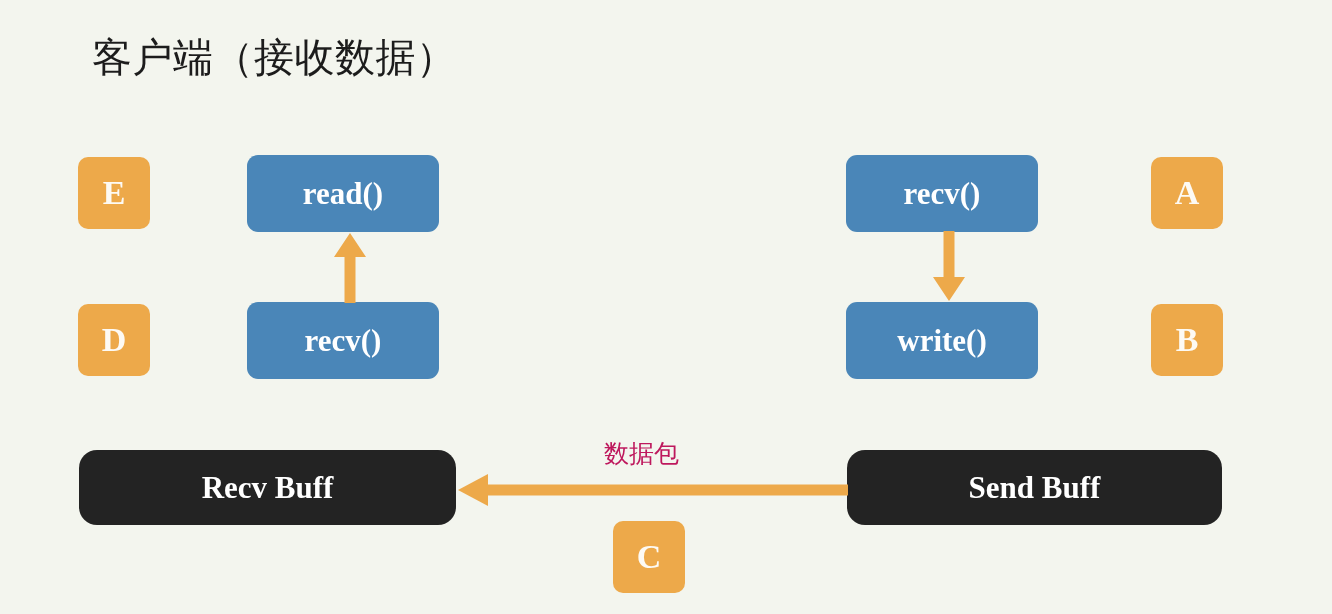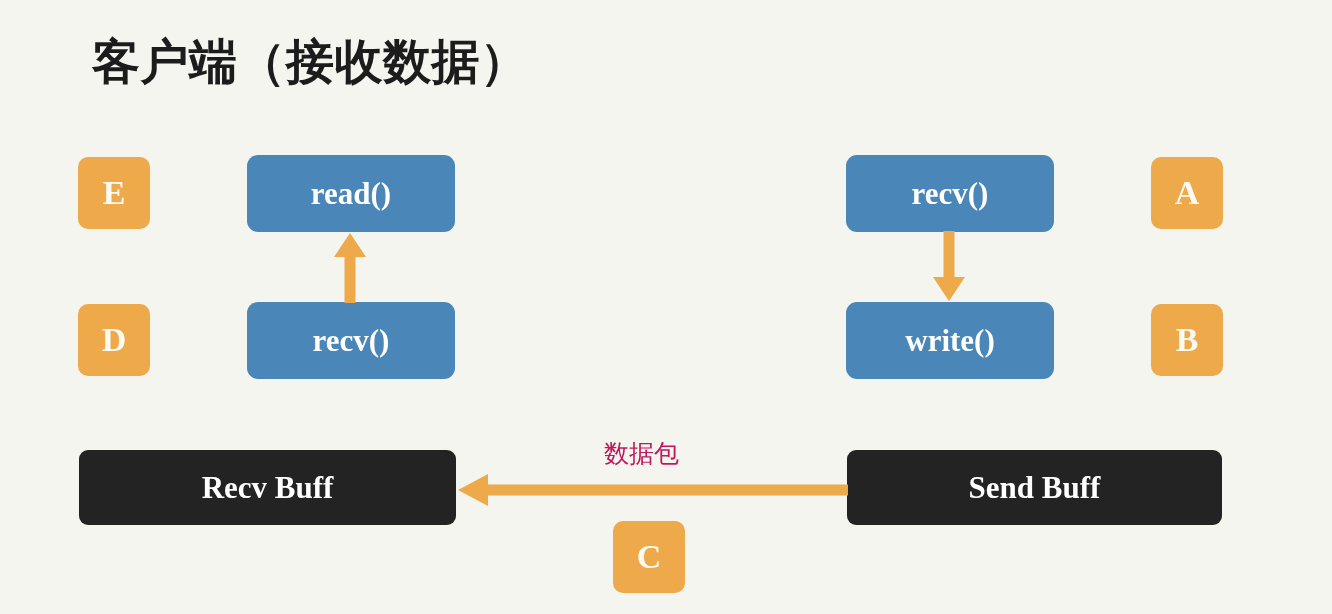--- a/index.html
+++ b/index.html
@@ -18,22 +18,22 @@
     position: relative;
     width: 1332px;
     height: 614px;
     background: #f3f5ee;
   }
 
   
   .title {
     position: absolute;
     font-family: "DejaVu Sans", sans-serif;
-    font-size: 48px;
-    font-weight: 700;
+    font-size: 40px;
+    font-weight: 400;
     color: #1c1c1c;
     letter-spacing: 0.5px;
     white-space: nowrap;
   }
   #title-client { left: 92px;  top: 30px; }
   #title-server { left: 846px; top: 30px; }
 
   
   .badge {
     position: absolute;
@@ -52,21 +52,21 @@
   }
   #badge-e { left: 78px;   top: 157px; }
   #badge-d { left: 78px;   top: 304px; }
   #badge-a { left: 1151px; top: 157px; }
   #badge-b { left: 1151px; top: 304px; }
   #badge-c { left: 613px;  top: 521px; }
 
   
   .fnbox {
     position: absolute;
-    width: 208px;
+    width: 192px;
     height: 77px;
     background: #4a86b8;
     border-radius: 11px;
     color: #ffffff;
     font-family: "Liberation Serif", serif;
     font-weight: 700;
     font-size: 31px;
     display: flex;
     align-items: center;
     justify-content: center;
@@ -75,21 +75,21 @@
   #fn-read  { left: 247px; top: 155px; }
   #fn-recv  { left: 247px; top: 302px; }
   #fn-write { left: 846px; top: 155px; }
   #fn-send  { left: 846px; top: 302px; }
 
   
   .buffbox {
     position: absolute;
     height: 75px;
     background: #232323;
-    border-radius: 9px;
+    border-radius: 18px;
     color: #ffffff;
     font-family: "Liberation Serif", serif;
     font-weight: 700;
     font-size: 31px;
     display: flex;
     align-items: center;
     justify-content: center;
     box-sizing: border-box;
   }
   #buf-recv { left: 79px;  top: 450px; width: 377px; }

